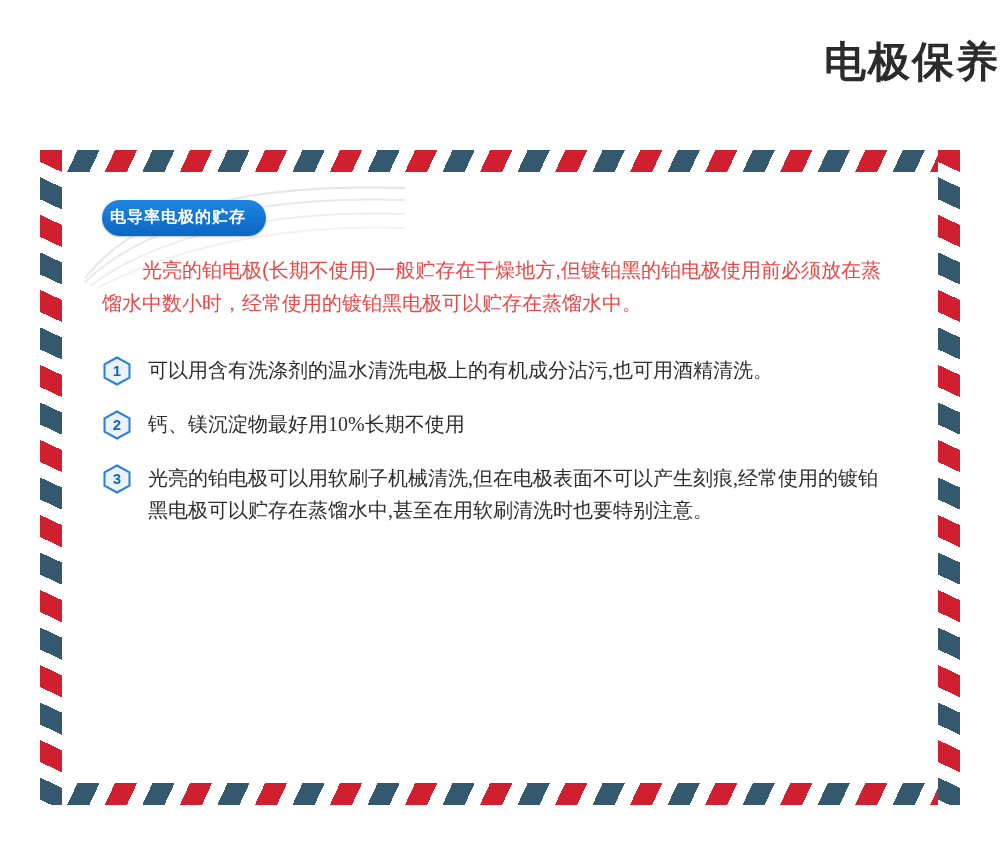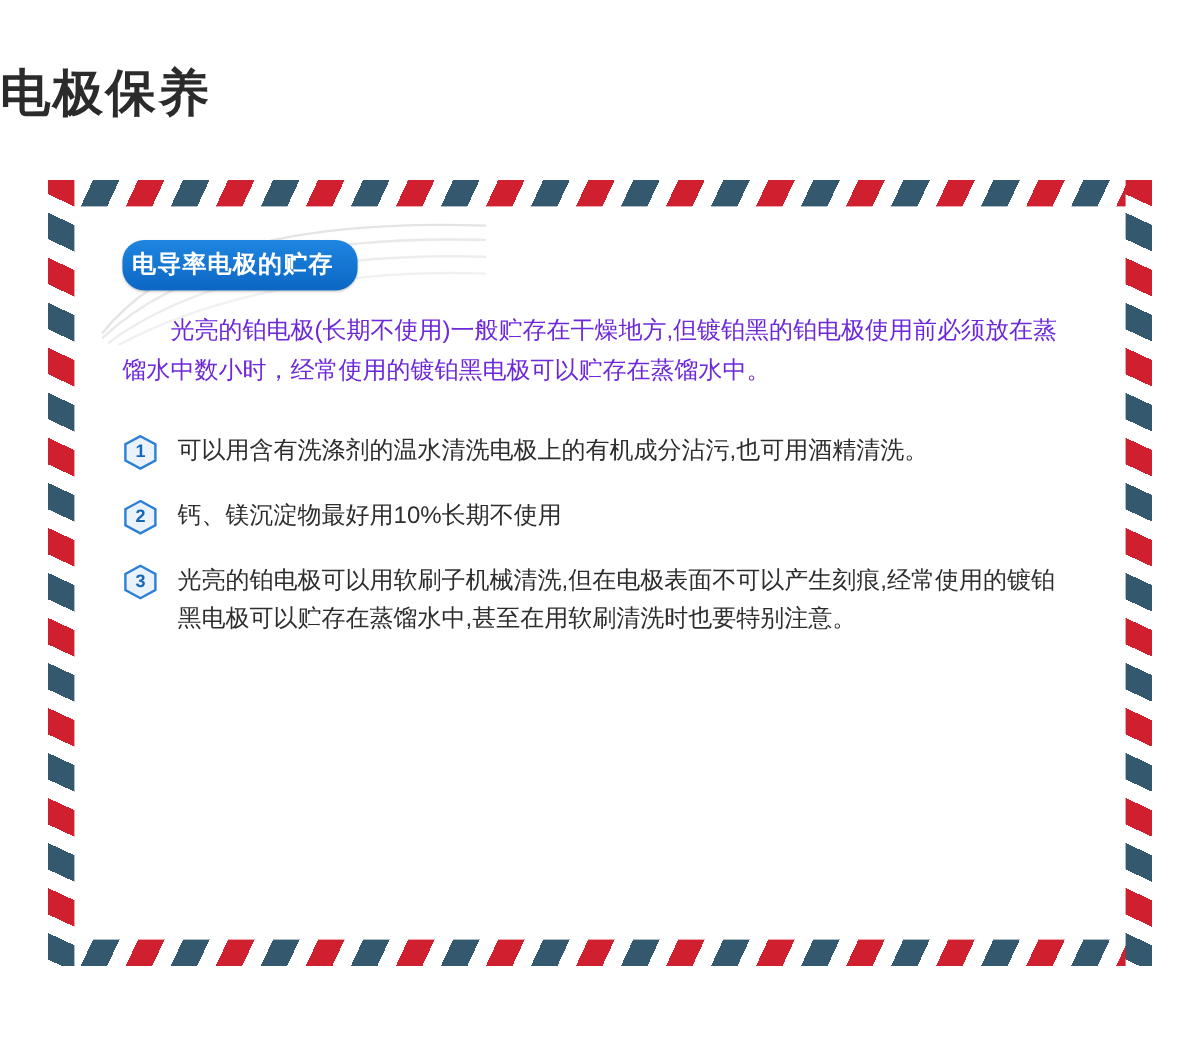--- a/index.html
+++ b/index.html
@@ -17,24 +17,24 @@
 
   .page {
     position: relative;
     width: 1000px;
     height: 868px;
   }
 
   
   .page-title {
     position: absolute;
-    top: 50px;
+    top: 34px;
     left: 0;
     width: 1000px;
-    text-align: left;
+    text-align: right;
     font-size: 42px;
     font-weight: bold;
     letter-spacing: 2px;
     color: #2b2b2b;
   }
 
   
   .envelope {
     position: absolute;
     left: 40px;
@@ -98,33 +98,33 @@
     top: 50px;
     width: 800px;
   }
 
   .section { margin-bottom: 34px; }
 
   .section-badge {
     display: inline-block;
     background: linear-gradient(180deg, #1e86e0 0%, #0c66c4 100%);
     color: #ffffff;
-    font-size: 20px;
+    font-size: 16px;
     font-weight: bold;
     letter-spacing: 1px;
     padding: 7px 20px 8px 8px;
     border-radius: 18px;
     box-shadow: 0 1px 2px rgba(0,0,0,.25);
   }
 
   .paragraph {
     margin-top: 18px;
     font-size: 20px;
     line-height: 1.65;
-    color: #6d28d9;
+    color: #ef4444;
     text-indent: 2em;
     width: 790px;
   }
 
   .list { margin-top: 16px; }
 
   .list-item {
     display: flex;
     align-items: flex-start;
     margin-bottom: 22px;
@@ -149,20 +149,21 @@
     font-size: 15px;
     font-weight: bold;
     color: #1767b8;
   }
 
   .item-text {
     font-size: 20px;
     line-height: 1.6;
     color: #2d2d2d;
     width: 740px;
+    font-family: Liberation Serif, serif;
   }
 </style>
 </head>
 <body>
 
 <div class="page">
 
   <div class="page-title">电极保养</div>
 
   <div class="envelope">

